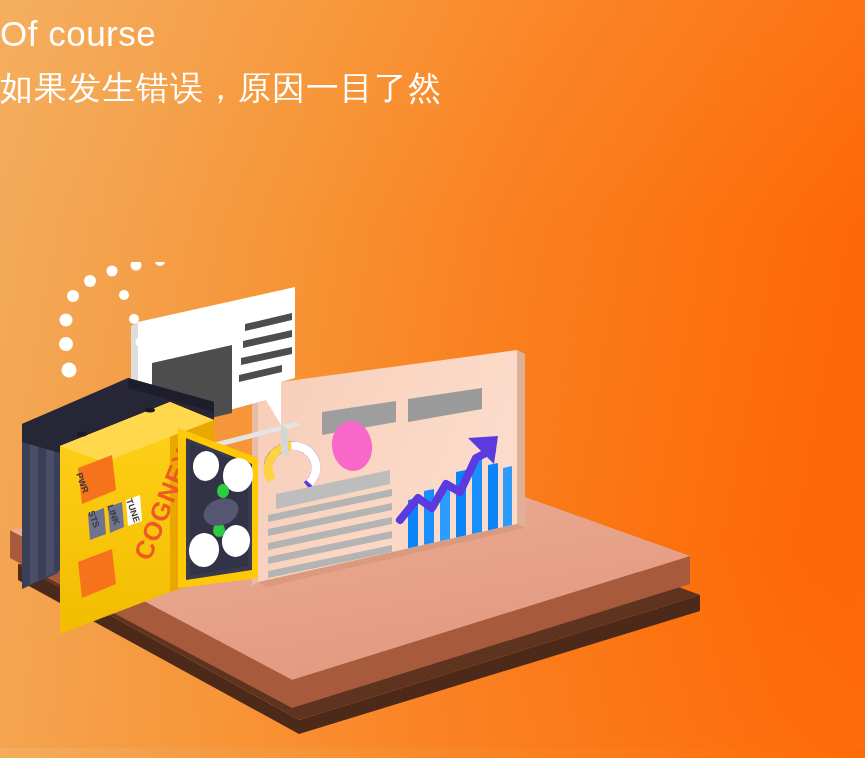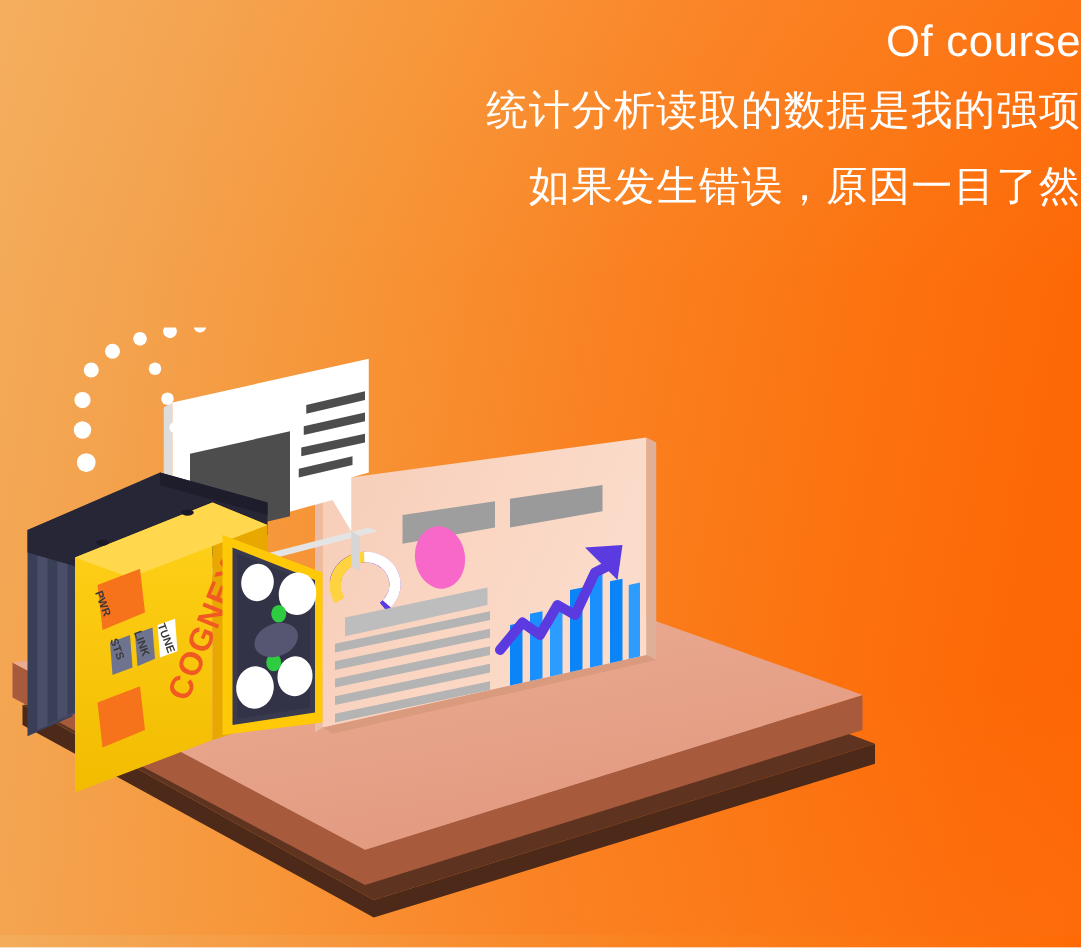--- a/index.html
+++ b/index.html
@@ -45,21 +45,21 @@
     height: 10px;
     background: linear-gradient(100deg,#f3ad5c 0%,#fa821f 60%,#fe6a05 100%);
     opacity: .96;
   }
 
   
   #headline {
     position: absolute;
     left: 0; right: 0;
     top: 16px;
-    text-align: right;
+    text-align: left;
     color: #ffffff;
     user-select: none;
   }
   #headline .en {
     font-size: 35px;
     line-height: 1.0;
     font-weight: 300;
     letter-spacing: .5px;
     margin: 0 0 20px 0;
   }
@@ -85,21 +85,20 @@
   .hit { cursor: pointer; }
 </style>
 </head>
 <body>
 
 <div id="poster">
   <div id="bg-wash"></div>
 
   <div id="headline">
     <p class="en">Of course</p>
-    <p class="cn">统计分析读取的数据是我的强项</p>
     <p class="cn">如果发生错误，原因一目了然</p>
   </div>
 
   <div id="stage">
     <svg width="865" height="496" viewBox="0 0 865 496" xmlns="http://www.w3.org/2000/svg">
 
       <defs>
         <linearGradient id="panelGrad" x1="0" y1="0" x2="1" y2="0.4">
           <stop offset="0%" stop-color="#F6CDB8"></stop>
           <stop offset="55%" stop-color="#FAD6C3"></stop>

